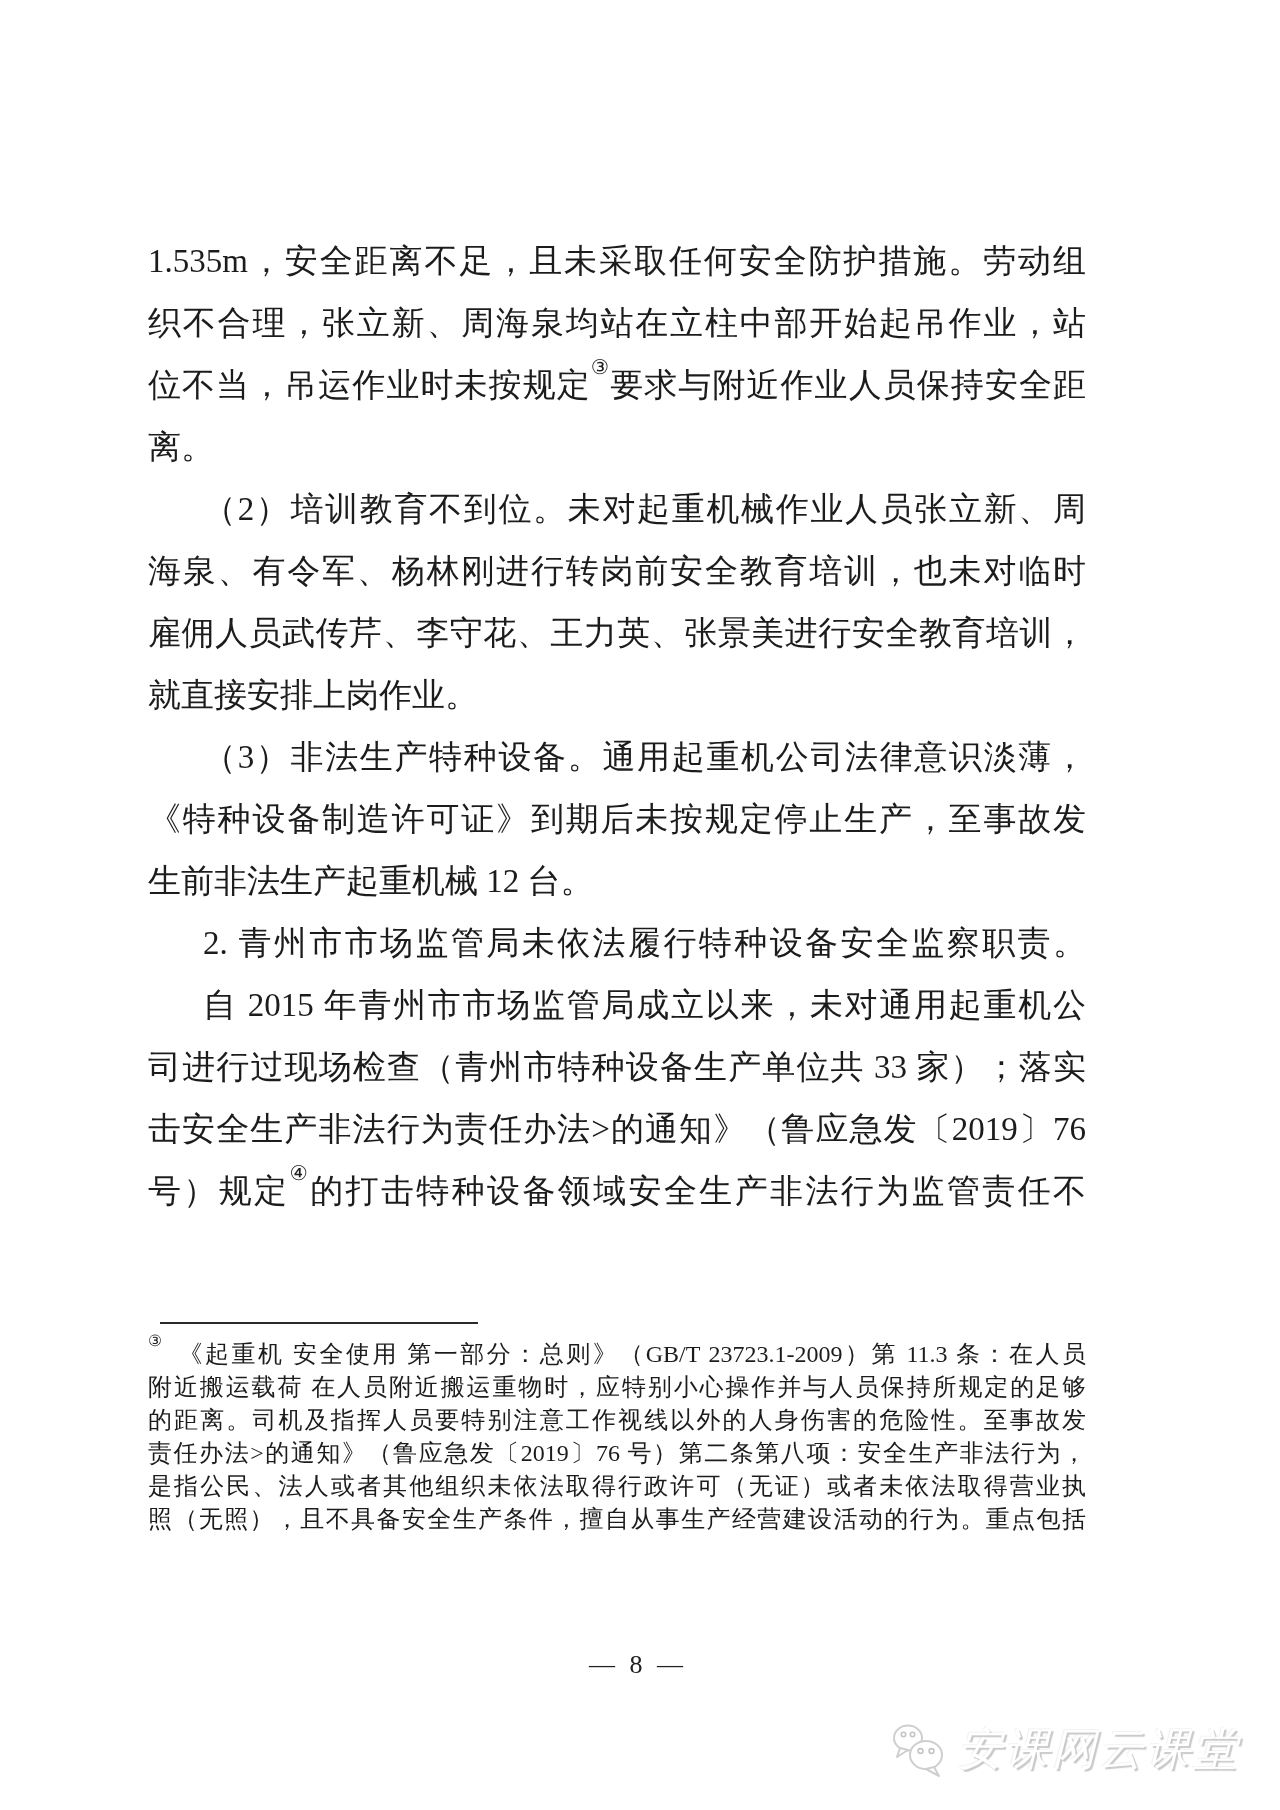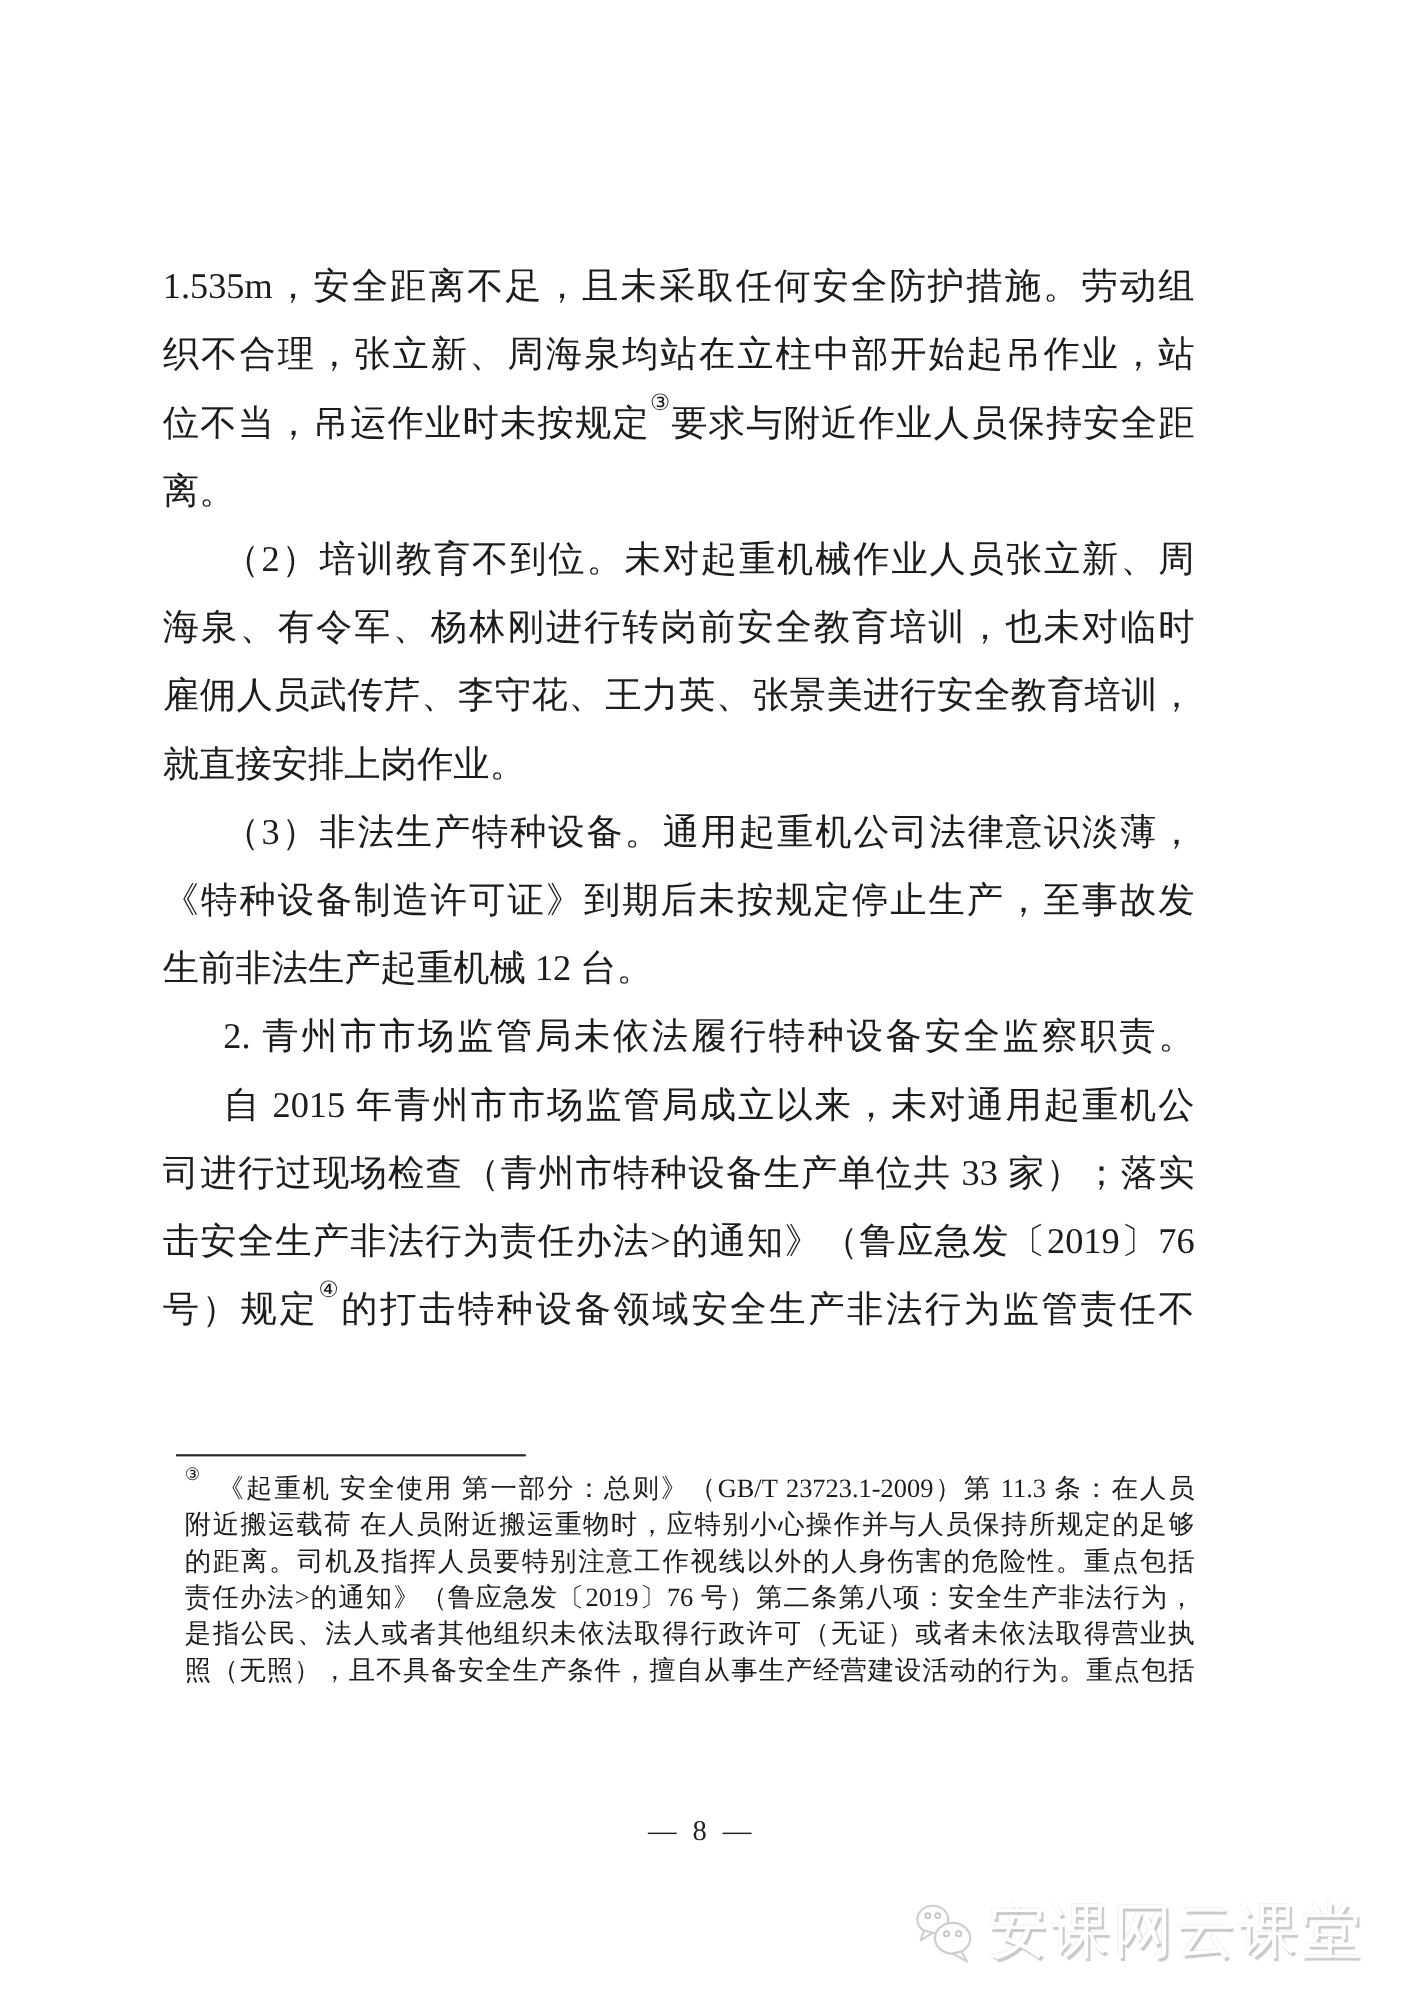--- a/index.html
+++ b/index.html
@@ -60,21 +60,20 @@
   }
   .fline {
     font-size: 24px;
     line-height: 33px;
     height: 33px;
     white-space: nowrap;
     text-align: justify;
     text-align-last: justify;
     text-justify: inter-character;
     color: #1c1c1c;
-    margin-left: 20px;
   }
   .fline.pend { text-align-last: left; }
   sup.fnmark {
     font-size: 0.65em;
     position: relative;
     top: -0.45em;
     line-height: 0;
   }
   sup.fnmark.gap { margin-right: 14px; }
   sup.fnmark.tight { margin-right: 2px; }
@@ -94,26 +93,27 @@
   
   .watermark {
     position: absolute;
     top: 1720px;
     right: 36px;
     display: flex;
     align-items: center;
     gap: 10px;
   }
   .watermark-text {
-    font-size: 54px;
+    font-size: 44px;
     letter-spacing: 3px;
     color: #ffffff;
     text-shadow: 2px 2px 1px #c9c9c9, -1px -1px 0 #f3f3f3;
     font-family: "Liberation Sans", "DejaVu Sans", sans-serif;
     white-space: nowrap;
+    font-style: italic;
   }
   .watermark svg { display: block; }
 </style>
 </head>
 <body>
 
 <div class="page">
 
   <div class="body-text">
     <div class="bline">1.535m，安全距离不足，且未采取任何安全防护措施。劳动组</div>
@@ -132,21 +132,21 @@
     <div class="bline">司进行过现场检查（青州市特种设备生产单位共 33 家）；落实</div>
     <div class="bline">击安全生产非法行为责任办法&gt;的通知》（鲁应急发〔2019〕76</div>
     <div class="bline"><span>号）规定</span><sup class="fnref">④</sup><span>的打击特种设备领域安全生产非法行为监管责任不</span></div>
   </div>
 
   <div class="footnote-separator"></div>
 
   <div class="footnotes">
     <div class="fline"><sup class="fnmark gap">③</sup><span>《起重机 安全使用 第一部分：总则》（GB/T 23723.1-2009）第 11.3 条：在人员</span></div>
     <div class="fline">附近搬运载荷 在人员附近搬运重物时，应特别小心操作并与人员保持所规定的足够</div>
-    <div class="fline">的距离。司机及指挥人员要特别注意工作视线以外的人身伤害的危险性。重点包括</div>
+    <div class="fline">的距离。司机及指挥人员要特别注意工作视线以外的人身伤害的危险性。至事故发</div>
     <div class="fline">责任办法&gt;的通知》（鲁应急发〔2019〕76 号）第二条第八项：安全生产非法行为，</div>
     <div class="fline">是指公民、法人或者其他组织未依法取得行政许可（无证）或者未依法取得营业执</div>
     <div class="fline">照（无照），且不具备安全生产条件，擅自从事生产经营建设活动的行为。重点包括</div>
   </div>
 
   <div class="page-number">— 8 —</div>
 
   <div class="watermark">
     <span>
       <svg width="58" height="56" viewBox="0 0 58 56" xmlns="http://www.w3.org/2000/svg">

